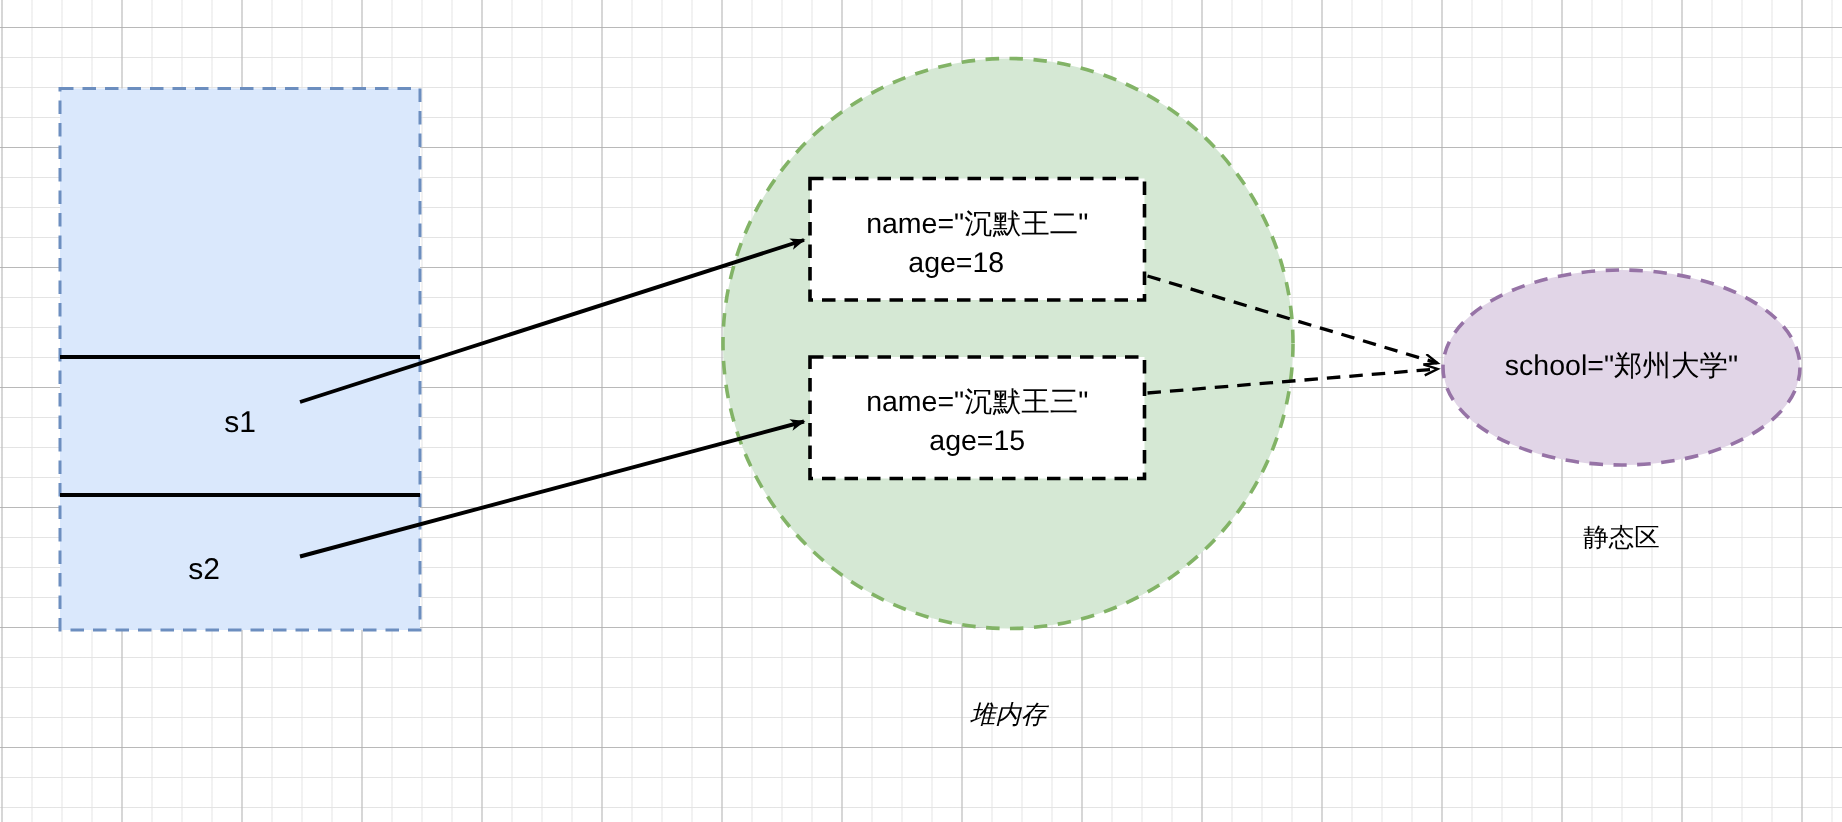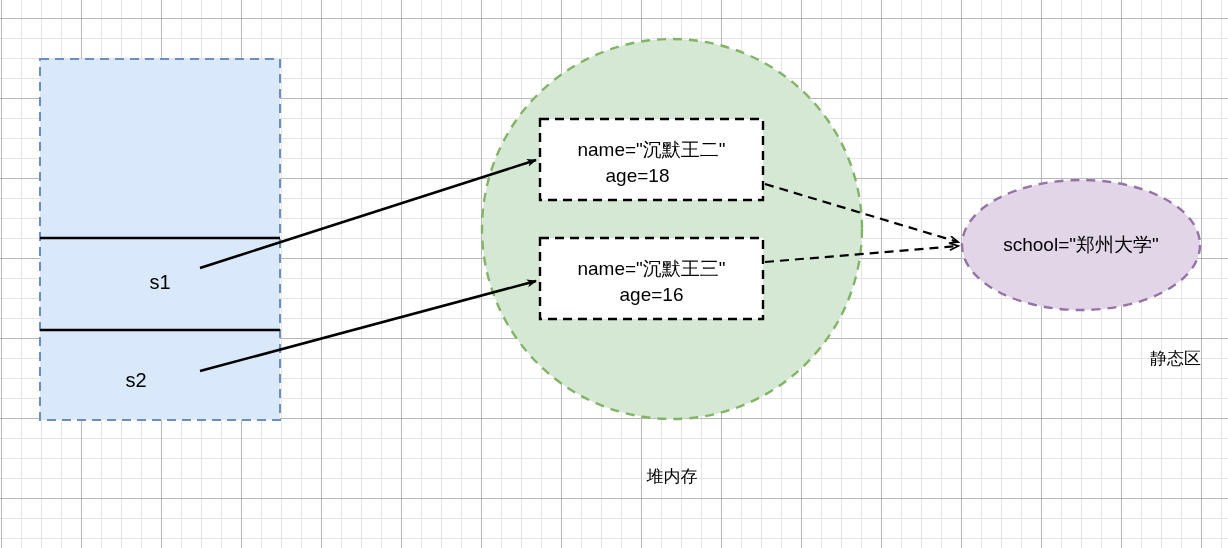--- a/index.html
+++ b/index.html
@@ -88,20 +88,20 @@
     <line x1="765" y1="262" x2="958" y2="246" stroke="#000000" stroke-width="2.2" stroke-dasharray="9 6" marker-end="url(#arrow-open)"></line>
   </svg>
 
   <div class="lbl slot-label" style="left:40px; top:270px; width:240px;">s1</div>
   <div class="lbl slot-label" style="left:40px; top:368px; width:192px;">s2</div>
 
   <div class="lbl obj-text" style="left:540px; top:138px; width:223px;">name="沉默王二"</div>
   <div class="lbl obj-text" style="left:540px; top:164px; width:195px;">age=18</div>
 
   <div class="lbl obj-text" style="left:540px; top:257px; width:223px;">name="沉默王三"</div>
-  <div class="lbl obj-text" style="left:540px; top:283px; width:223px;">age=16</div>
+  <div class="lbl obj-text" style="left:540px; top:283px; width:223px;">age=15</div>
 
   <div class="lbl static-text" style="left:962px; top:233px; width:238px;">school="郑州大学"</div>
 
-  <div class="lbl region-caption" style="left:552px; top:466px; width:240px;">堆内存</div>
-  <div class="lbl region-caption" style="left:961px; top:348px; width:240px;text-align:right;">静态区</div>
+  <div class="lbl region-caption" style="left:552px; top:466px; width:240px;font-style:italic;">堆内存</div>
+  <div class="lbl region-caption" style="left:961px; top:348px; width:240px;">静态区</div>
 
 </div>
 
 </body></html>

